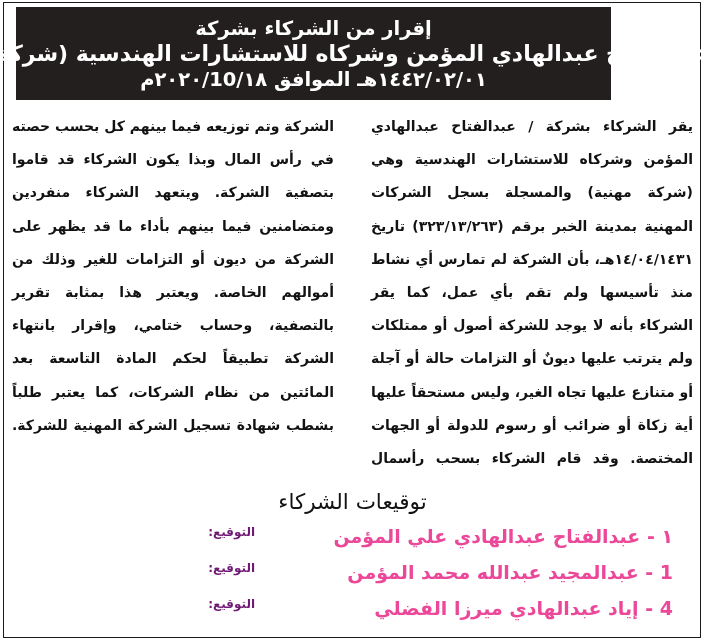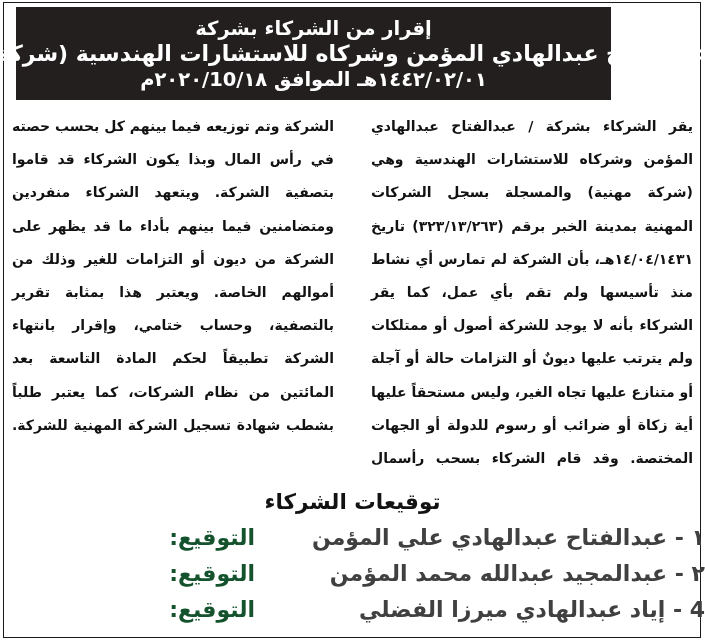--- a/index.html
+++ b/index.html
@@ -92,54 +92,54 @@
   }
 
   
   .sig-heading {
     position: absolute;
     top: 489px;
     left: 0;
     width: 705px;
     text-align: center;
     font-size: 21.5px;
-    font-weight: bold;
+    font-weight: normal;
     color: #121212;
     letter-spacing: -0.2px;
   }
   .sig-list {
     position: absolute;
     top: 525px;
     left: 0;
     width: 705px;
   }
   .sig-row {
     position: relative;
     height: 36px;
     display: flex;
     flex-direction: row;
     align-items: flex-start;
   }
   .sig-name {
     position: absolute;
-    right: 0;
+    right: 32px;
     top: 0;
-    font-size: 22px;
+    font-size: 19px;
     font-weight: bold;
-    color: #404040;
+    color: #ec4899;
     white-space: nowrap;
     letter-spacing: -0.1px;
   }
   .sig-label {
     position: absolute;
     right: 450px;
     top: 0;
-    font-size: 22px;
+    font-size: 12px;
     font-weight: bold;
-    color: #14532d;
+    color: #701a75;
     white-space: nowrap;
   }
 </style>
 </head>
 <body>
 
 <div class="page">
 
   <div class="page-frame"></div>
 
@@ -161,21 +161,21 @@
   <div class="sig-heading">توقيعات الشركاء</div>
 
   <div class="sig-list">
 
     <div class="sig-row">
       <span class="sig-name">١ - عبدالفتاح عبدالهادي علي المؤمن</span>
       <span class="sig-label">التوقيع:</span>
     </div>
 
     <div class="sig-row">
-      <span class="sig-name">٢ - عبدالمجيد عبدالله محمد المؤمن</span>
+      <span class="sig-name">1 - عبدالمجيد عبدالله محمد المؤمن</span>
       <span class="sig-label">التوقيع:</span>
     </div>
 
     <div class="sig-row">
       <span class="sig-name">4 - إياد عبدالهادي ميرزا الفضلي</span>
       <span class="sig-label">التوقيع:</span>
     </div>
 
   </div>
 

